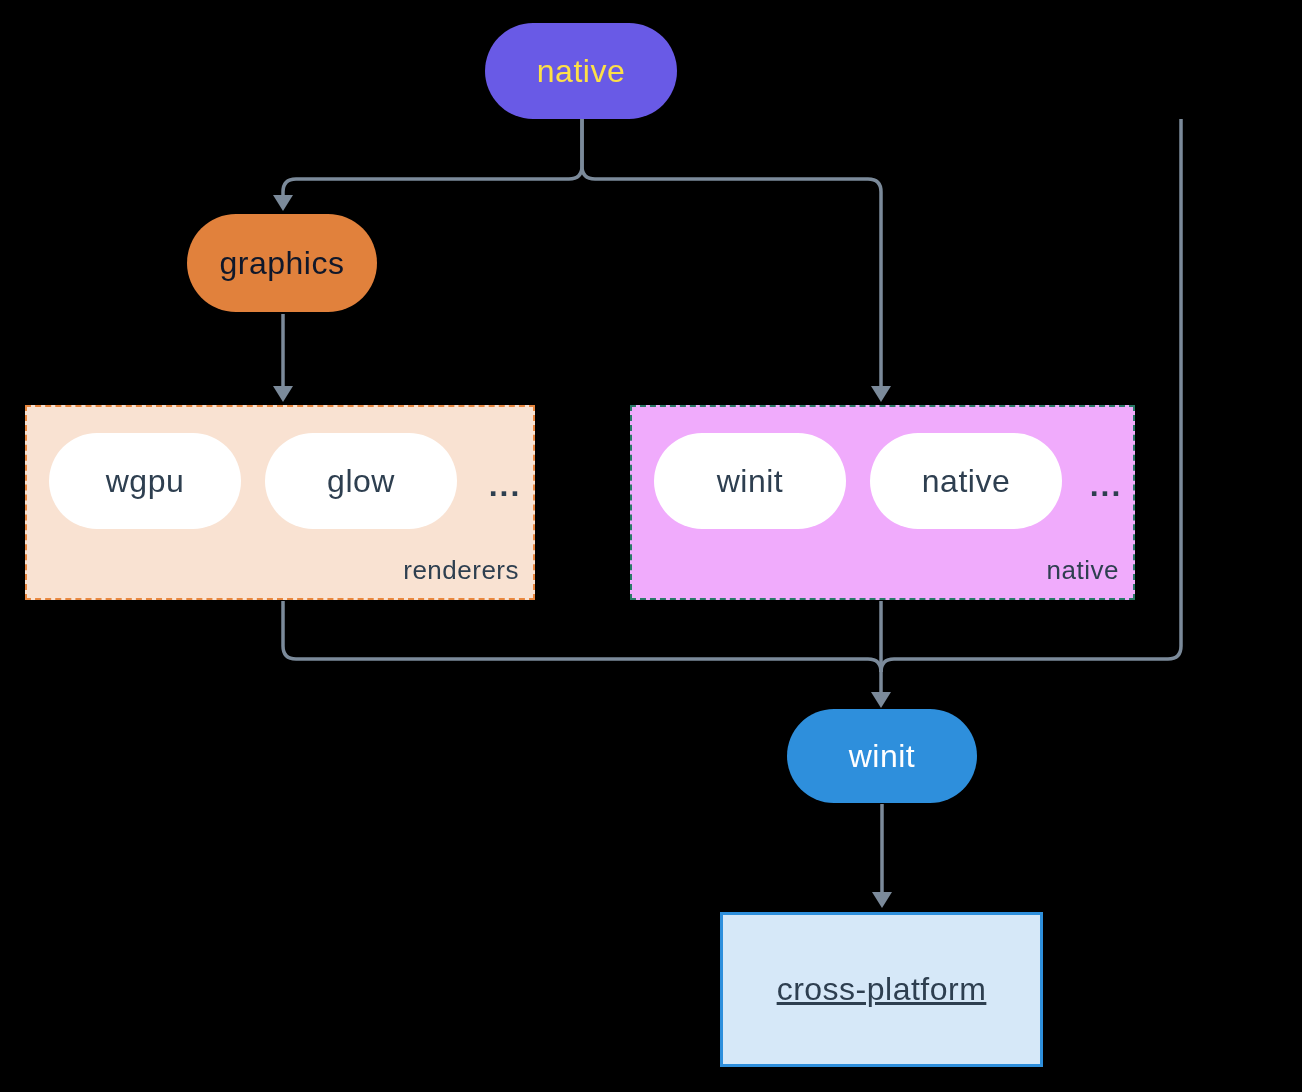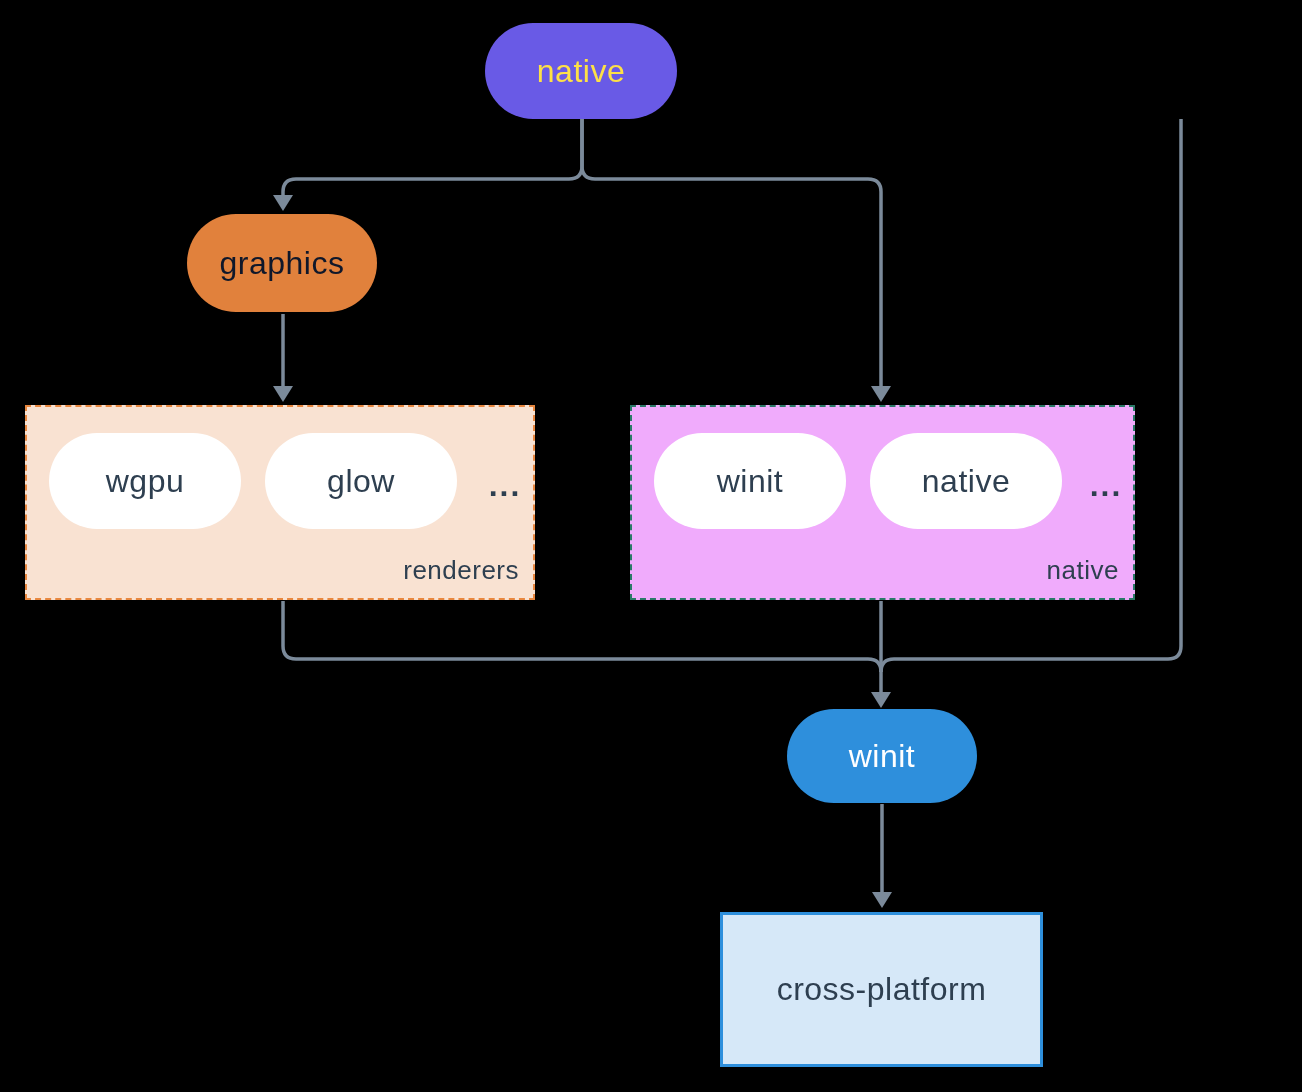--- a/index.html
+++ b/index.html
@@ -107,20 +107,21 @@
     border: 3px solid #2e8fdc;
     display: flex;
     flex-direction: column;
     align-items: center;
     justify-content: center;
     color: #2e3f50;
     font-size: 32px;
     line-height: 1.45;
     letter-spacing: 0.5px;
     text-align: center;
+    text-decoration: underline;
   }
 </style>
 </head>
 <body>
 
 <div class="canvas">
 
   <svg class="edges" viewBox="0 0 1302 1092" xmlns="http://www.w3.org/2000/svg">
 
     <path d="M 582 119 L 582 166 Q 582 179 569 179 L 296 179 Q 283 179 283 192 L 283 196"></path>

